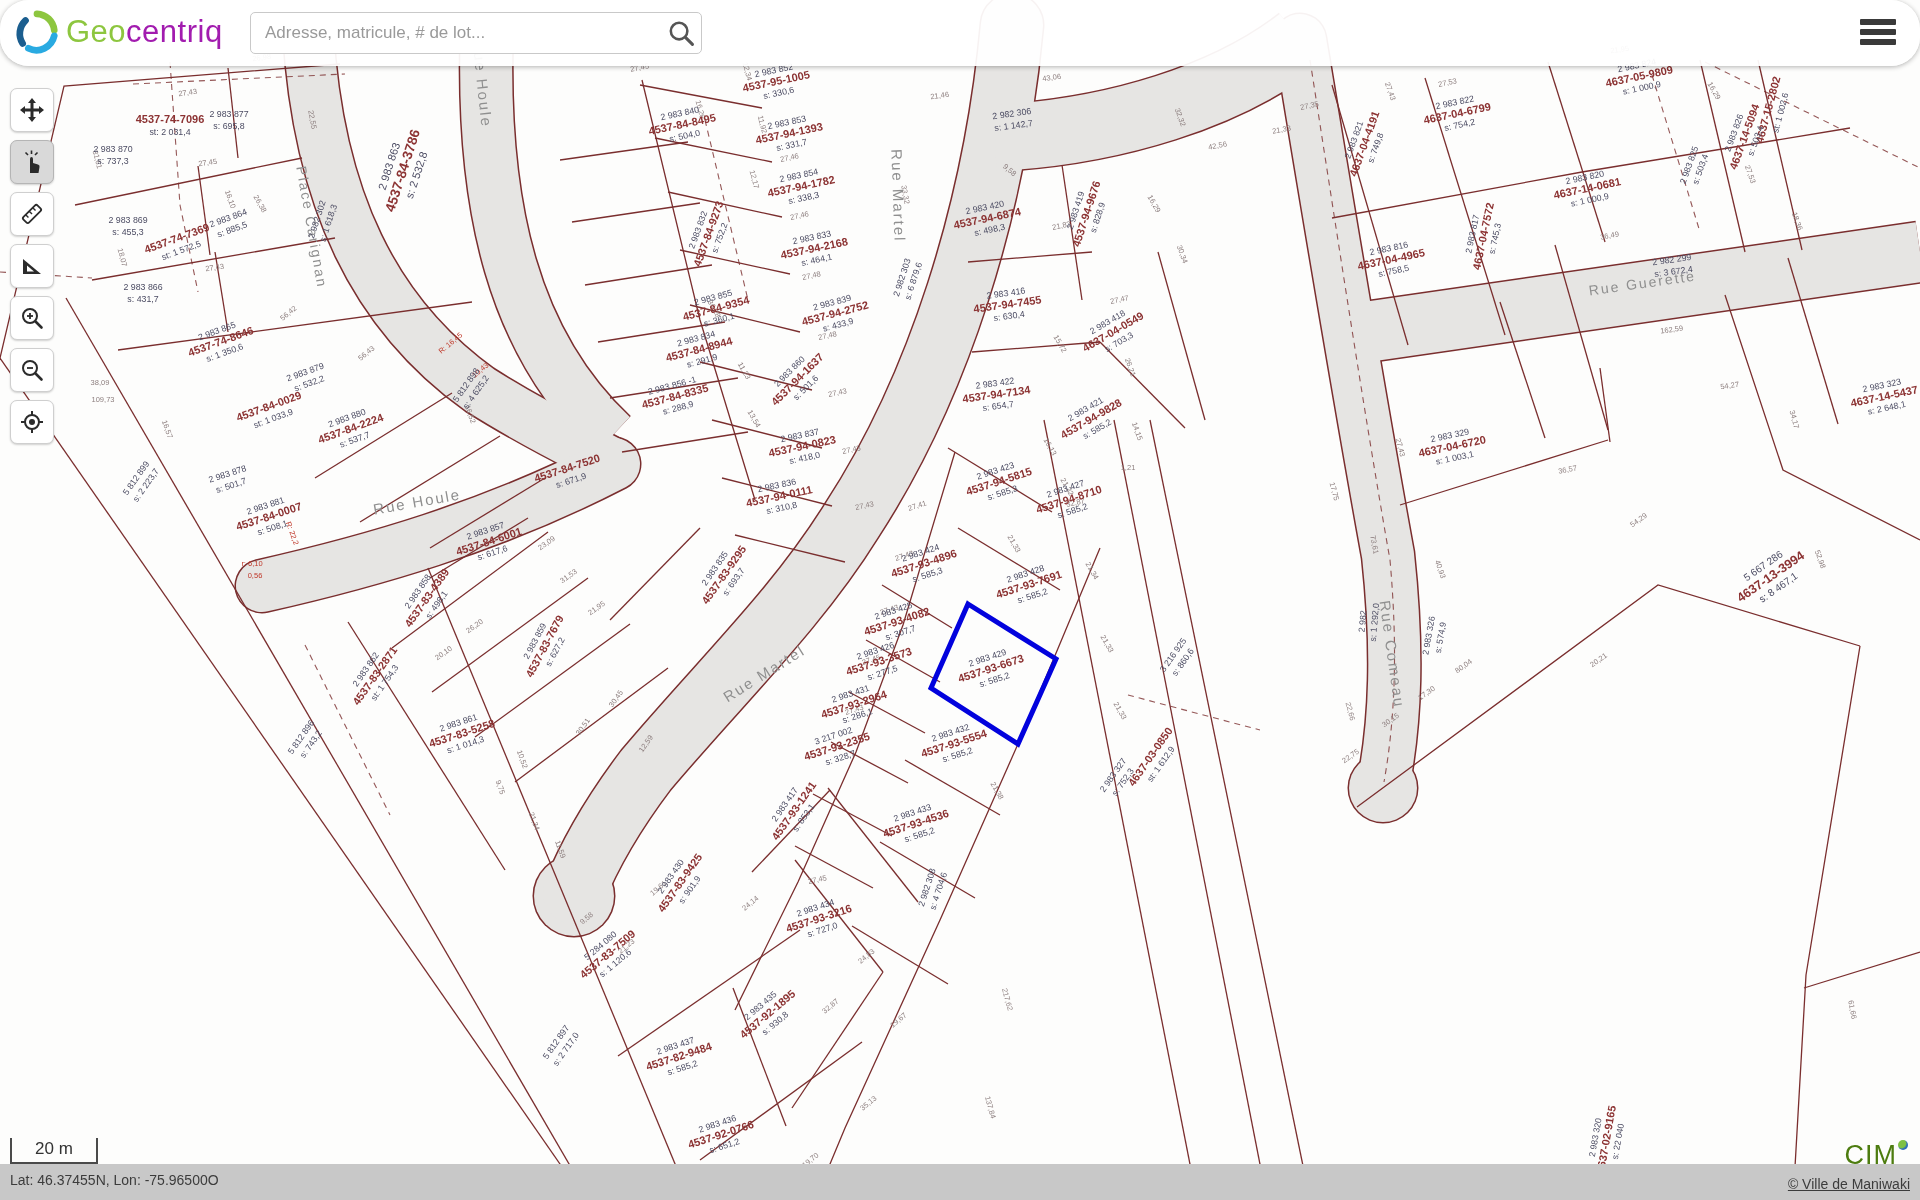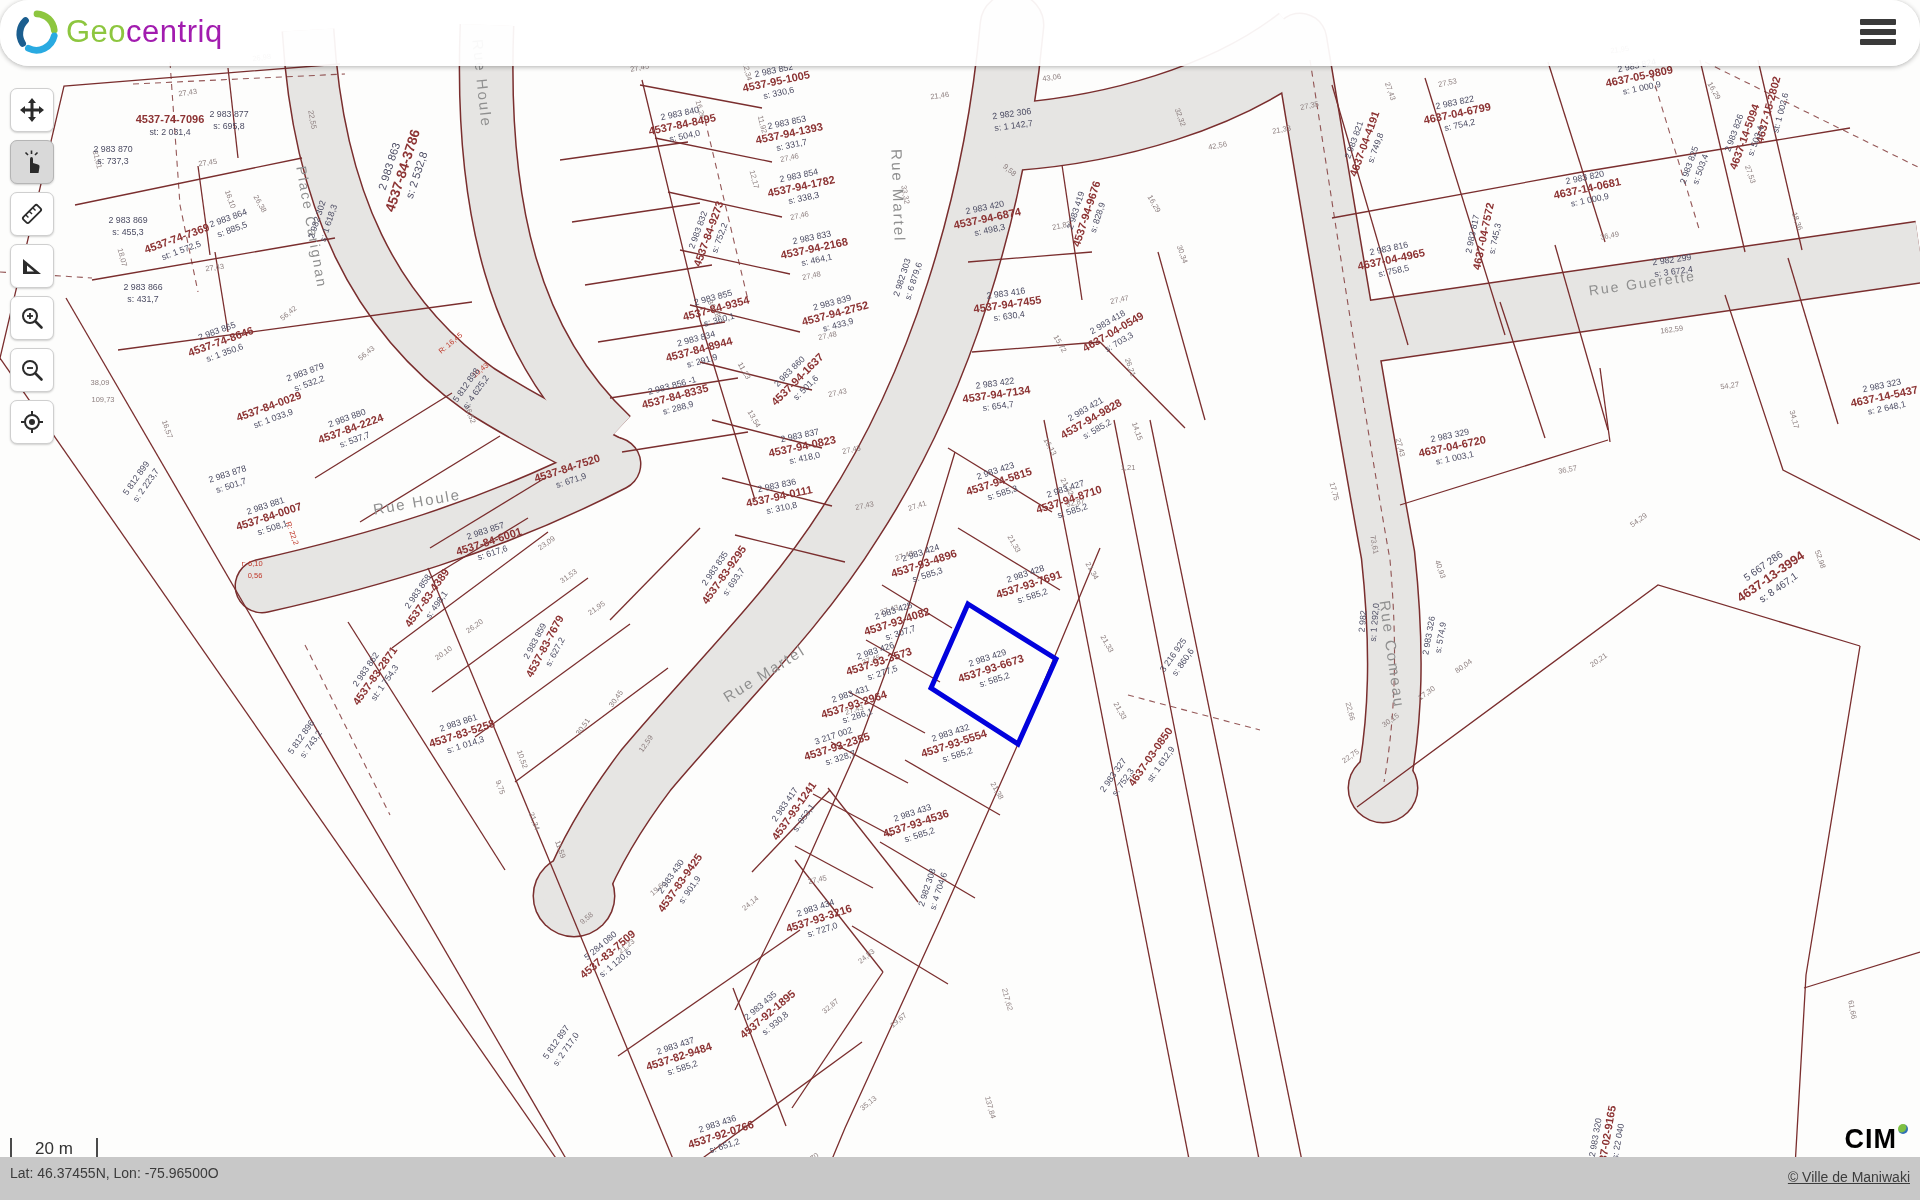--- a/index.html
+++ b/index.html
@@ -27,26 +27,26 @@
   #toolbar{position:absolute;left:10px;top:88px;z-index:15;display:flex;flex-direction:column;}
   .tool-btn{width:44px;height:44px;margin-bottom:8px;background:#fff;border:1px solid #cfcfcf;
     border-radius:7px;box-shadow:0 1px 2px rgba(0,0,0,.18);cursor:pointer;
     display:flex;align-items:center;justify-content:center;padding:0;}
   .tool-btn.active{background:#d9d9d9;border-color:#b5b5b5;}
   .tool-btn svg{width:26px;height:26px;}
   
   #scalebar{position:absolute;left:10px;top:1138px;width:84px;height:24px;z-index:15;
     border-left:2px solid #4a4a4a;border-right:2px solid #4a4a4a;border-bottom:2px solid #4a4a4a;
     text-align:center;font-size:17px;color:#333;line-height:22px;}
-  #statusbar{position:absolute;left:0;bottom:0;width:100%;height:43px;background:#c8c8c8;
+  #statusbar{position:absolute;left:0;bottom:0;width:100%;height:36px;background:#c8c8c8;
     z-index:18;font-size:14px;color:#3c3c3c;}
   #coords{position:absolute;left:10px;top:8px;}
   #copyright{position:absolute;right:10px;top:12px;text-decoration:underline;}
-  #cim{position:absolute;right:12px;bottom:45px;z-index:15;
-    font-size:27px;font-weight:bold;color:#000000;letter-spacing:1px;}
+  #cim{position:absolute;right:12px;bottom:29px;z-index:15;
+    font-size:27px;font-weight:normal;color:#4d7c0f;letter-spacing:1px;}
   #cim .globe{display:inline-block;width:10px;height:10px;border-radius:50%;
     background:radial-gradient(circle at 35% 35%,#7ec043 0 45%,#2f6fb7 60%);vertical-align:top;margin-left:1px;}
 </style>
 </head>
 <body>
 
 <div id="app">
 
   <svg id="map-canvas" viewBox="0 0 1920 1200" xmlns="http://www.w3.org/2000/svg">
       <path d="M308,30 C318,200 375,315 480,390 C540,428 585,448 614,464" fill="none" stroke="#7a2e2e" stroke-width="53" stroke-linecap="butt"></path>
@@ -678,20 +678,29 @@
   <div id="topbar">
     <div id="logo">
       <svg viewBox="0 0 48 48">
         <path d="M24,5 A19,19 0 0,1 42,22" fill="none" stroke="#8dc63f" stroke-width="7" stroke-linecap="round"></path>
         <path d="M42,28 A19,19 0 0,1 15,41" fill="none" stroke="#29aae1" stroke-width="7" stroke-linecap="round"></path>
         <path d="M9,36 A19,19 0 0,1 12,12" fill="none" stroke="#1b5e8f" stroke-width="7" stroke-linecap="round"></path>
       </svg>
       <span class="logo-geo">Geo</span>
         <span class="logo-centriq">centriq</span>
     </div>
+    <div id="searchwrap">
+      <input id="search-input" type="text" placeholder="Adresse, matricule, # de lot..." style="">
+      <button id="search-btn">
+        <svg viewBox="0 0 22 22">
+          <circle cx="9.5" cy="9.5" r="6.5" fill="none" stroke="#555" stroke-width="2"></circle>
+          <line x1="14.5" y1="14.5" x2="20" y2="20" stroke="#555" stroke-width="2.4" stroke-linecap="round"></line>
+        </svg>
+      </button>
+    </div>
     <button id="hamburger">
       <span></span>
         <span></span>
         <span></span>
     </button>
   </div>
 
   <div id="toolbar">
     <button class="tool-btn" title="">
       <svg viewBox="0 0 26 26" fill="#2b2b2b">

